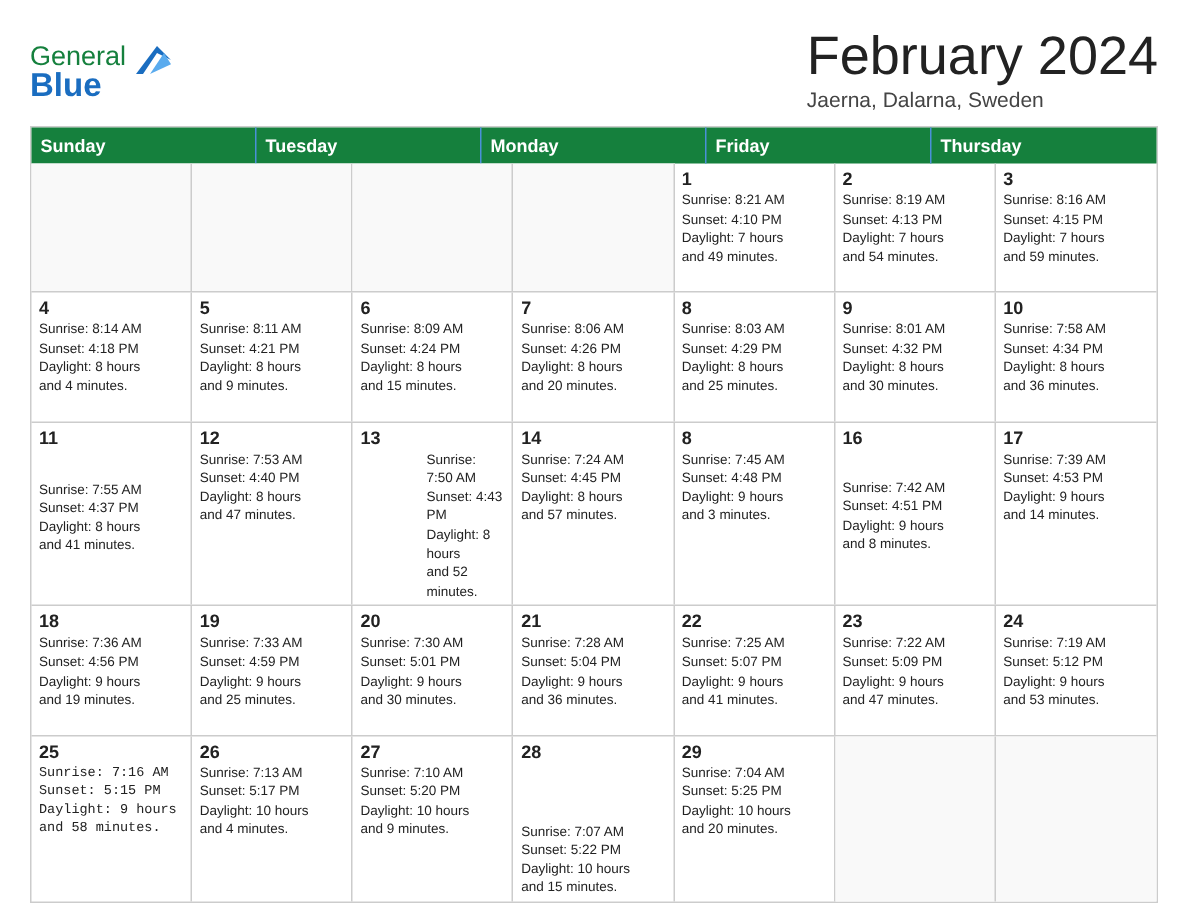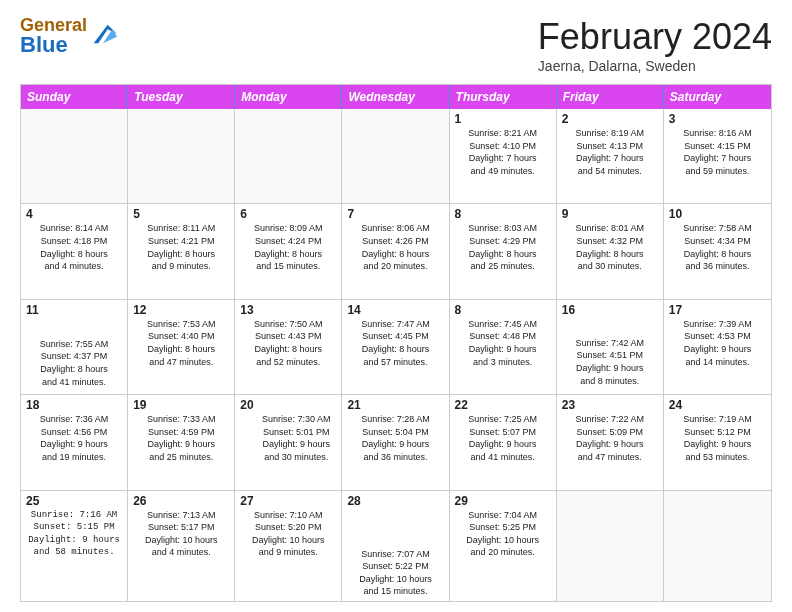--- a/index.html
+++ b/index.html
@@ -27,22 +27,23 @@
       display: flex;
       align-items: center;
     }
     .logo-text {
       display: flex;
       flex-direction: column;
       line-height: 1;
     }
     .logo-general {
       font-size: 18px;
-      font-weight: bold;
-      color: #a16207;
+      font-weight: normal;
+      color: #15803d;
+      margin-top: 12px;
     }
     .logo-blue {
       font-size: 22px;
       font-weight: bold;
       color: #1a6dc0;
     }
     .logo-icon {
       width: 28px;
       height: 28px;
       margin-left: 2px;
@@ -61,23 +62,22 @@
       color: #444;
     }
     .calendar {
       flex: 1;
       display: flex;
       flex-direction: column;
       border: 1px solid #ccc;
     }
     .cal-header {
       display: grid;
-      grid-template-columns: repeat(7, 1fr);
-      background: #d946ef;
-      font-style: italic;
+      grid-template-columns: repeat(5, 1fr);
+      background: #15803d;
     }
     .cal-header-cell {
       color: #fff;
       font-size: 12px;
       font-weight: bold;
       padding: 5px 6px;
       text-align: left;
       border-right: 1px solid #4a90d9;
     }
     .cal-header-cell:last-child { border-right: none; }
@@ -106,21 +106,20 @@
     .day-num {
       font-size: 12px;
       font-weight: bold;
       color: #222;
       margin-bottom: 1px;
     }
     .day-info {
       font-size: 9px;
       line-height: 1.4;
       color: #222;
-      text-align: center;
     }
   </style>
 </head>
 <body>
 
 <div class="page">
   <div class="header">
     <div class="logo">
       <div class="logo-text">
         <span class="logo-general">General</span>
@@ -135,24 +134,22 @@
       <div class="month-title">February 2024</div>
       <div class="subtitle">Jaerna, Dalarna, Sweden</div>
     </div>
   </div>
 
   <div class="calendar">
     <div class="cal-header" id="cal-header">
         <div class="cal-header-cell">Sunday</div>
         <div class="cal-header-cell">Tuesday</div>
         <div class="cal-header-cell">Monday</div>
-        <div class="cal-header-cell">Wednesday</div>
+        <div class="cal-header-cell">Friday</div>
         <div class="cal-header-cell">Thursday</div>
-        <div class="cal-header-cell">Friday</div>
-        <div class="cal-header-cell">Saturday</div>
       </div>
     <div class="cal-body" id="cal-body">
         <div class="cal-row">
           <div class="cal-cell empty"></div>
           <div class="cal-cell empty"></div>
           <div class="cal-cell empty"></div>
           <div class="cal-cell empty"></div>
           <div class="cal-cell">
             <div class="day-num">1</div>
             <div class="day-info" style="white-space: pre-line;">Sunrise: 8:21 AM
@@ -236,28 +233,28 @@
           </div>
           <div class="cal-cell">
             <div class="day-num">12</div>
             <div class="day-info" style="white-space: pre-line;">Sunrise: 7:53 AM
 Sunset: 4:40 PM
 Daylight: 8 hours
 and 47 minutes.</div>
           </div>
           <div class="cal-cell">
             <div class="day-num">13</div>
-            <div class="day-info" style="white-space: pre-line;">Sunrise: 7:50 AM
+            <div class="day-info" style="white-space: pre-line; margin-left: 44px;">Sunrise: 7:50 AM
 Sunset: 4:43 PM
 Daylight: 8 hours
 and 52 minutes.</div>
           </div>
           <div class="cal-cell">
             <div class="day-num">14</div>
-            <div class="day-info" style="white-space: pre-line;">Sunrise: 7:47 AM
+            <div class="day-info" style="white-space: pre-line;">Sunrise: 7:24 AM
 Sunset: 4:45 PM
 Daylight: 8 hours
 and 57 minutes.</div>
           </div>
           <div class="cal-cell">
             <div class="day-num">8</div>
             <div class="day-info" style="white-space: pre-line;">Sunrise: 7:45 AM
 Sunset: 4:48 PM
 Daylight: 9 hours
 and 3 minutes.</div>
@@ -287,21 +284,21 @@
           </div>
           <div class="cal-cell">
             <div class="day-num">19</div>
             <div class="day-info" style="white-space: pre-line;">Sunrise: 7:33 AM
 Sunset: 4:59 PM
 Daylight: 9 hours
 and 25 minutes.</div>
           </div>
           <div class="cal-cell">
             <div class="day-num">20</div>
-            <div class="day-info" style="white-space: pre-line; margin-left: 16px;">Sunrise: 7:30 AM
+            <div class="day-info" style="white-space: pre-line;">Sunrise: 7:30 AM
 Sunset: 5:01 PM
 Daylight: 9 hours
 and 30 minutes.</div>
           </div>
           <div class="cal-cell">
             <div class="day-num">21</div>
             <div class="day-info" style="white-space: pre-line;">Sunrise: 7:28 AM
 Sunset: 5:04 PM
 Daylight: 9 hours
 and 36 minutes.</div>

